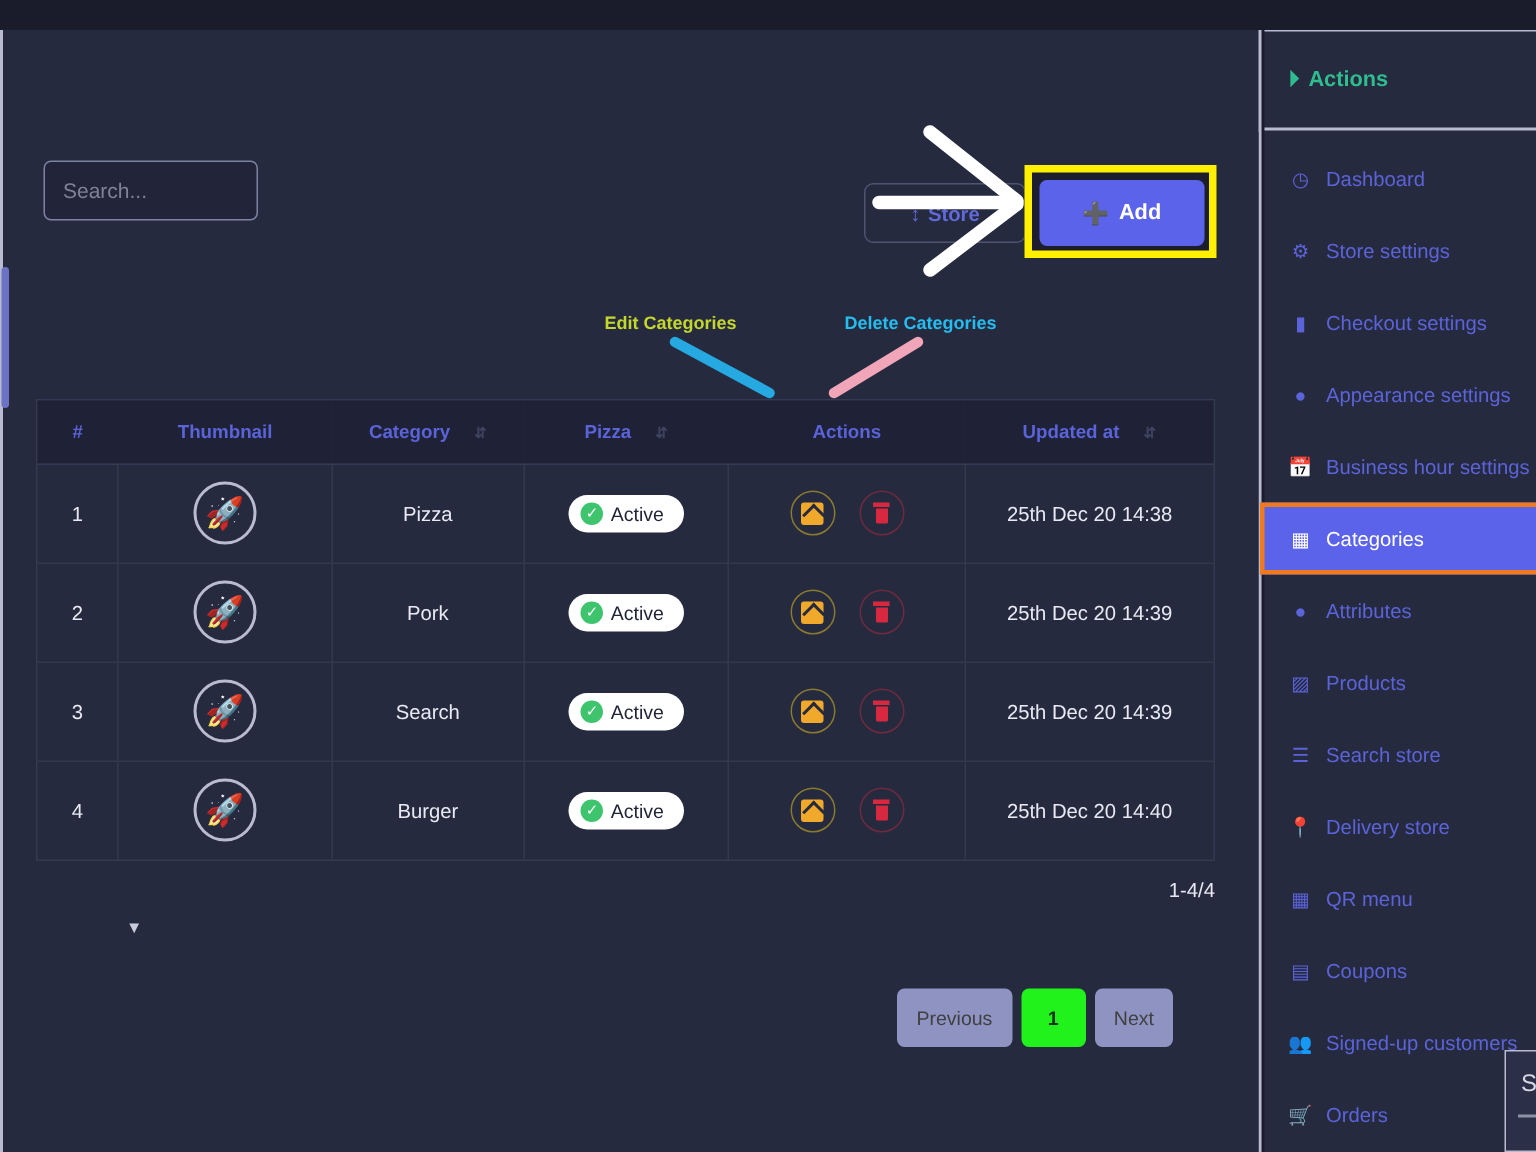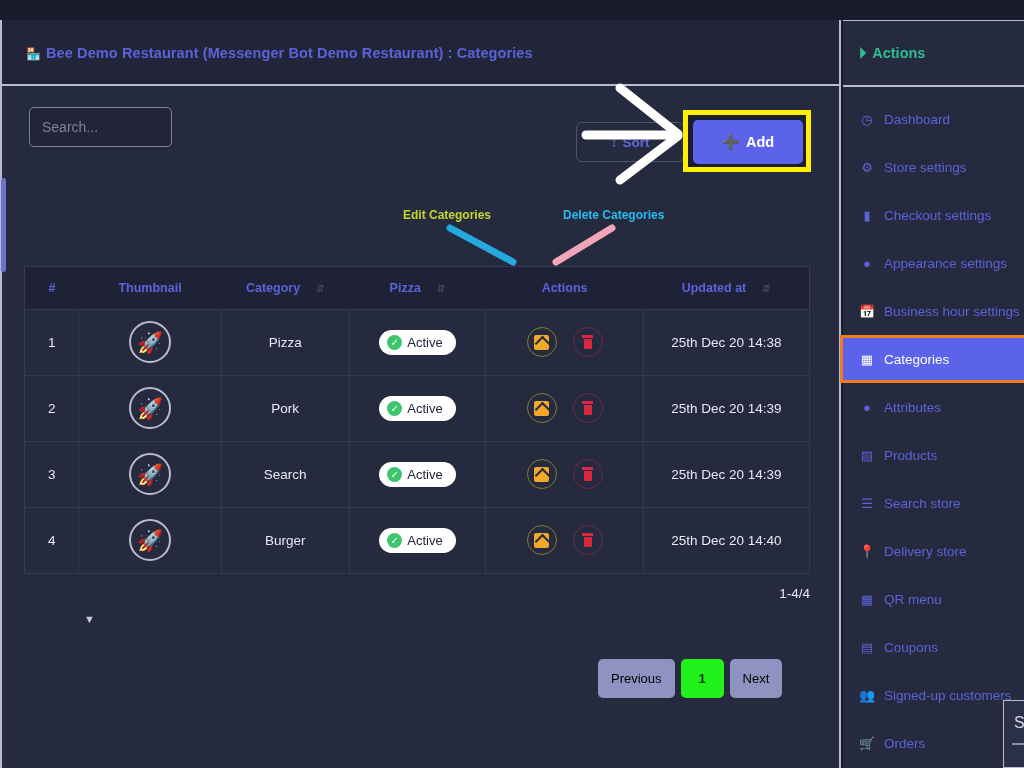--- a/index.html
+++ b/index.html
@@ -172,21 +172,21 @@
   }
   .rangeinfo {
     position: absolute; left: 700px; top: 498px; width: 108px;
     text-align: right; color: #e8e9f2; font-size: 13.5px; font-weight: normal;
   }
   .pager { position: absolute; left: 596px; top: 571px; display: flex; gap: 6px; }
   .pbtn {
     height: 39px; min-width: 46px; padding: 0 13px;
     display: flex; align-items: center; justify-content: center;
     border-radius: 5px; font-size: 13px; cursor: pointer;
-    background: #8e93c2; color: #000000;
+    background: #8e93c2; color: #404040;
   }
   .pbtn.active { background: #21f21b; color: #11331a; font-weight: bold; min-width: 43px; }
 
   
   .sidebar {
     position: absolute; left: 843px; top: 20px; width: 181px; height: 748px;
     background: #262a3f;
     border-top: 1px solid #b9bcd0;
   }
   .sb-head {
@@ -230,25 +230,20 @@
 </style>
 </head>
 <body>
 
 <div id="app">
 
   <div class="topstrip"></div>
 
   <div class="mainpanel">
 
-    <div class="page-header">
-      <div class="page-title">
-        <span class="tico">🏪</span><span>Bee Demo Restaurant (Messenger Bot Demo Restaurant) : Categories</span>
-      </div>
-    </div>
 
     <div class="body-area">
       <div class="leftscroll"></div>
 
       <div class="toolbar">
         <input class="search-box" type="text" placeholder="Search..." style="">
       </div>
 
       <div class="tablewrap">
         <table class="cat">
@@ -366,21 +361,21 @@
       <div class="pager">
         <div class="pbtn">Previous</div>
         <div class="pbtn active">1</div>
         <div class="pbtn">Next</div>
       </div>
     </div>
   </div>
 
   <div class="sort-btn">
     <span>↕</span>
-    <span>Sort</span>
+    <span>Store</span>
   </div>
 
   <div class="add-wrap">
     <button class="add-btn">
       <span>➕</span>
       <span>Add</span>
     </button>
   </div>
 
   <svg class="ann-svg" width="1024" height="768">

